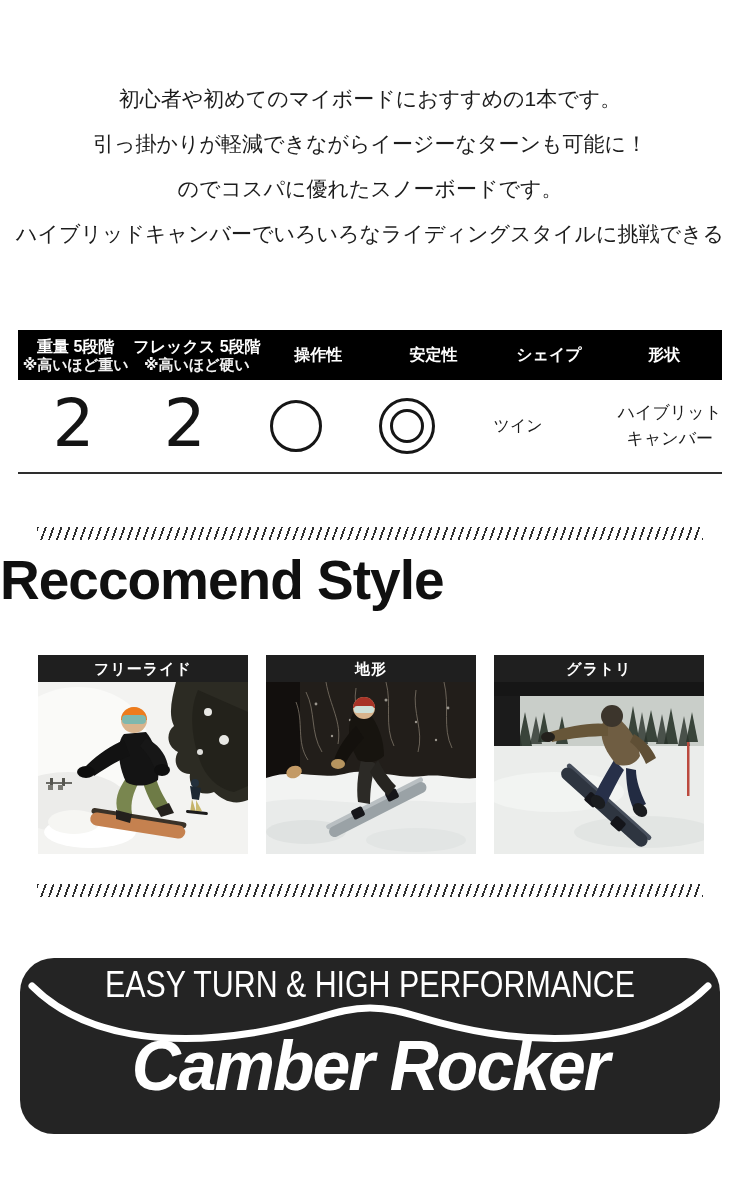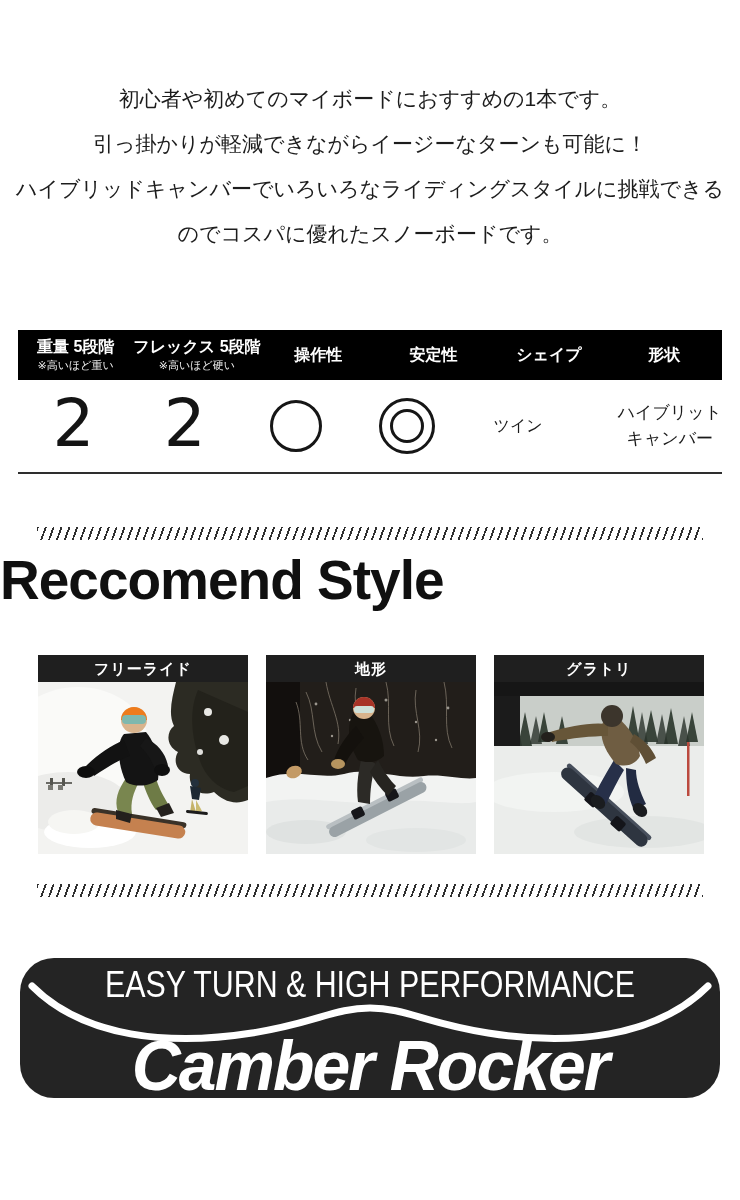--- a/index.html
+++ b/index.html
@@ -6,21 +6,21 @@
   body{width:740px;height:1200px;position:relative;font-family:"Liberation Sans","DejaVu Sans",sans-serif;color:#1b1b1b;overflow:hidden;}
 
   
   .intro{position:absolute;top:76px;left:0;width:740px;text-align:center;}
   .intro-line{font-size:21px;line-height:45px;color:#1c1c1c;white-space:nowrap;}
 
   
   .spec-header{position:absolute;top:330px;left:18px;width:704px;height:50px;background:#000;display:flex;}
   .spec-col{flex:1;display:flex;flex-direction:column;align-items:center;justify-content:center;color:#fff;}
   .spec-label{font-size:16px;font-weight:bold;white-space:nowrap;line-height:20px;}
-  .spec-note{font-size:11px;font-weight:normal;white-space:nowrap;line-height:16px;color:#f2f2f2;}
+  .spec-note{font-size:15px;font-weight:bold;white-space:nowrap;line-height:16px;color:#f2f2f2;}
   .spec-values{position:absolute;top:380px;left:18px;width:704px;height:92px;display:flex;border-bottom:2px solid #2e2e2e;}
   .spec-vcol{flex:1;display:flex;flex-direction:column;align-items:center;justify-content:center;}
   .val-num{font-family:"DejaVu Sans",sans-serif;font-size:66px;color:#141414;margin-top:-6px;}
   .circle-single{width:52px;height:52px;border:3px solid #161616;border-radius:50%;box-sizing:border-box;}
   .circle-double{width:56px;height:56px;border:3px solid #161616;border-radius:50%;box-sizing:border-box;display:flex;align-items:center;justify-content:center;}
   .circle-double-inner{width:34px;height:34px;border:3px solid #161616;border-radius:50%;box-sizing:border-box;}
   .val-shape{font-size:16px;color:#1a1a1a;}
   .val-form{font-size:17px;line-height:26px;color:#1a1a1a;text-align:center;white-space:nowrap;margin-left:44px;}
 
   
@@ -32,35 +32,35 @@
   
   .rec-title{position:absolute;top:548px;left:0;width:740px;text-align:left;
     font-size:55px;font-weight:bold;color:#101010;letter-spacing:-1px;}
   .cards{position:absolute;top:647px;left:38px;width:666px;display:flex;justify-content:space-between;}
   .card{width:210px;margin-top:8px;}
   .card-label{height:27px;line-height:27px;background:#1f1f1f;color:#fff;text-align:center;
     font-size:15px;font-weight:bold;letter-spacing:1px;}
   .card-photo{width:210px;height:172px;display:block;}
 
   
-  .banner{position:absolute;top:958px;left:20px;width:700px;height:140px;background:#242424;border-radius:34px;overflow:hidden;}
+  .banner{position:absolute;top:958px;left:20px;width:700px;height:176px;background:#242424;border-radius:34px;overflow:hidden;}
   .banner-tagline{position:absolute;top:7px;left:0;width:700px;text-align:center;color:#fff;
     font-size:37px;line-height:40px;transform:scaleX(0.82);white-space:nowrap;}
   .banner-wave{position:absolute;top:0;left:0;}
   .banner-title{position:absolute;top:70px;left:0;width:700px;text-align:center;color:#fff;
     font-size:70px;line-height:76px;font-weight:bold;font-style:italic;letter-spacing:-2px;transform:scaleX(0.97);white-space:nowrap;}
 </style>
 </head>
 <body>
 
 <div class="intro">
   <div class="intro-line">初心者や初めてのマイボードにおすすめの1本です。</div>
   <div class="intro-line">引っ掛かりが軽減できながらイージーなターンも可能に！</div>
+  <div class="intro-line">のでコスパに優れたスノーボードです。</div>
   <div class="intro-line">ハイブリッドキャンバーでいろいろなライディングスタイルに挑戦できる</div>
-  <div class="intro-line">のでコスパに優れたスノーボードです。</div>
 </div>
 
 <div class="spec-header">
   <div class="spec-col">
     <div class="spec-label">重量 5段階</div>
     <div class="spec-note">※高いほど重い</div>
   </div>
   <div class="spec-col">
     <div class="spec-label">フレックス 5段階</div>
     <div class="spec-note">※高いほど硬い</div>

